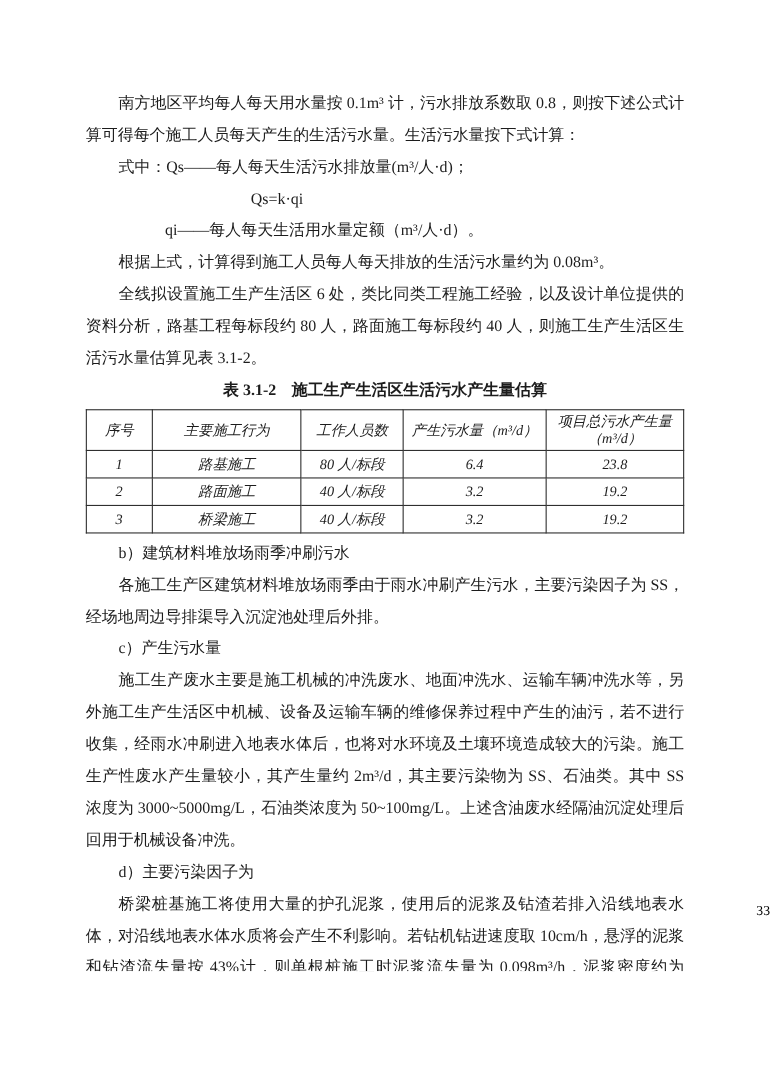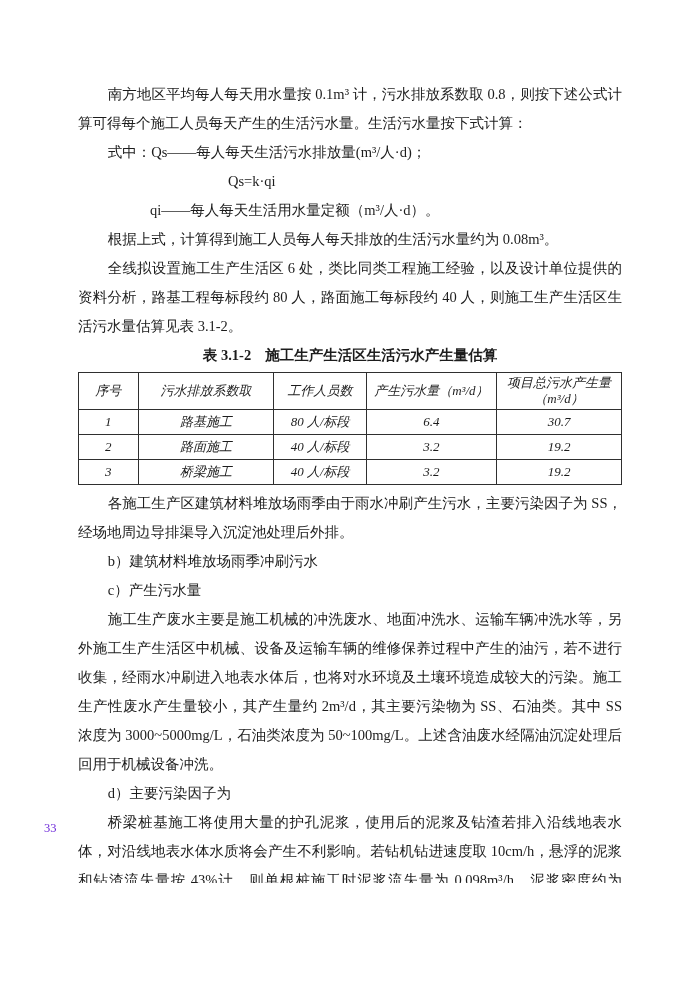--- a/index.html
+++ b/index.html
@@ -49,23 +49,23 @@
     text-align: center;
     vertical-align: middle;
     padding: 2px 2px;
     line-height: 16px;
   }
   .dtable th { height: 36px; }
   .dtable td { height: 25px; }
   .footer {
     position: absolute;
     left: 0; right: 0; bottom: 47px;
-    text-align: left;
+    text-align: right;
     font-size: 12.5px;
-    color: #6d28d9;
+    color: #000000;
     padding-left: 44px;
   }
 </style>
 </head>
 <body>
 
 <div class="page">
   <div class="content">
 
     <p class="para indent">南方地区平均每人每天用水量按 0.1m³ 计，污水排放系数取 0.8，则按下述公式计算可得每个施工人员每天产生的生活污水量。生活污水量按下式计算：</p>
@@ -87,53 +87,53 @@
       <colgroup>
         <col style="width:11%">
         <col style="width:25%">
         <col style="width:17%">
         <col style="width:24%">
         <col style="width:23%">
       </colgroup>
       <thead>
         <tr>
           <th>序号</th>
-          <th>污水排放系数取</th>
+          <th>主要施工行为</th>
           <th>工作人员数</th>
           <th>产生污水量（m³/d）</th>
           <th>项目总污水产生量（m³/d）</th>
         </tr>
       </thead>
       <tbody>
         <tr>
           <td>1</td>
           <td>路基施工</td>
           <td>80 人/标段</td>
           <td>6.4</td>
-          <td>30.7</td>
+          <td>23.8</td>
         </tr>
         <tr>
           <td>2</td>
           <td>路面施工</td>
           <td>40 人/标段</td>
           <td>3.2</td>
           <td>19.2</td>
         </tr>
         <tr>
           <td>3</td>
           <td>桥梁施工</td>
           <td>40 人/标段</td>
           <td>3.2</td>
           <td>19.2</td>
         </tr>
       </tbody>
     </table>
 
+    <p class="para indent">b）建筑材料堆放场雨季冲刷污水</p>
     <p class="para indent">各施工生产区建筑材料堆放场雨季由于雨水冲刷产生污水，主要污染因子为 SS，经场地周边导排渠导入沉淀池处理后外排。</p>
-    <p class="para indent">b）建筑材料堆放场雨季冲刷污水</p>
 
     <p class="para indent">c）产生污水量</p>
     <p class="para indent">施工生产废水主要是施工机械的冲洗废水、地面冲洗水、运输车辆冲洗水等，另外施工生产生活区中机械、设备及运输车辆的维修保养过程中产生的油污，若不进行收集，经雨水冲刷进入地表水体后，也将对水环境及土壤环境造成较大的污染。施工生产性废水产生量较小，其产生量约 2m³/d，其主要污染物为 SS、石油类。其中 SS 浓度为 3000~5000mg/L，石油类浓度为 50~100mg/L。上述含油废水经隔油沉淀处理后回用于机械设备冲洗。</p>
 
     <p class="para indent">d）主要污染因子为</p>
     <p class="para indent">桥梁桩基施工将使用大量的护孔泥浆，使用后的泥浆及钻渣若排入沿线地表水体，对沿线地表水体水质将会产生不利影响。若钻机钻进速度取 10cm/h，悬浮的泥浆和钻渣流失量按 43%计，则单根桩施工时泥浆流失量为 0.098m³/h，泥浆密度约为 400kg/m³，</p>
 
   </div>
 
   <div class="footer">33</div>

